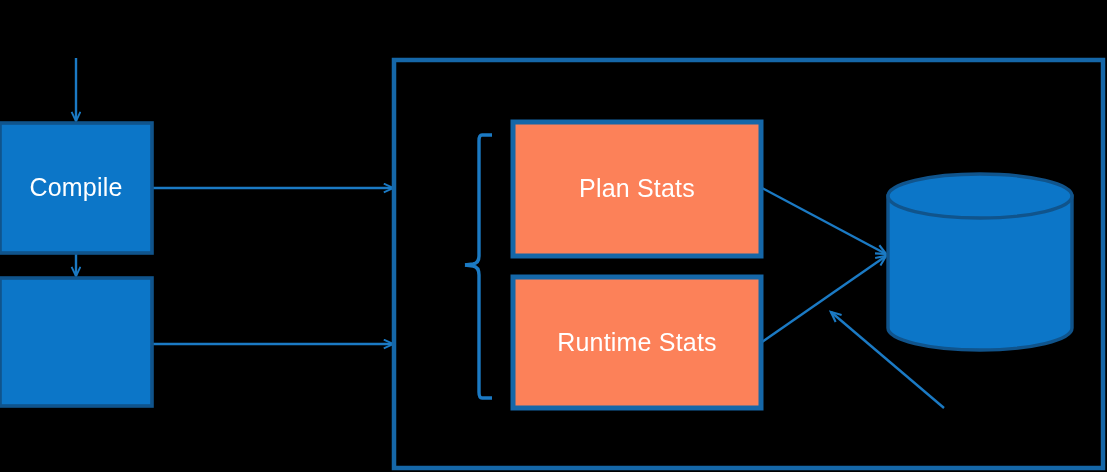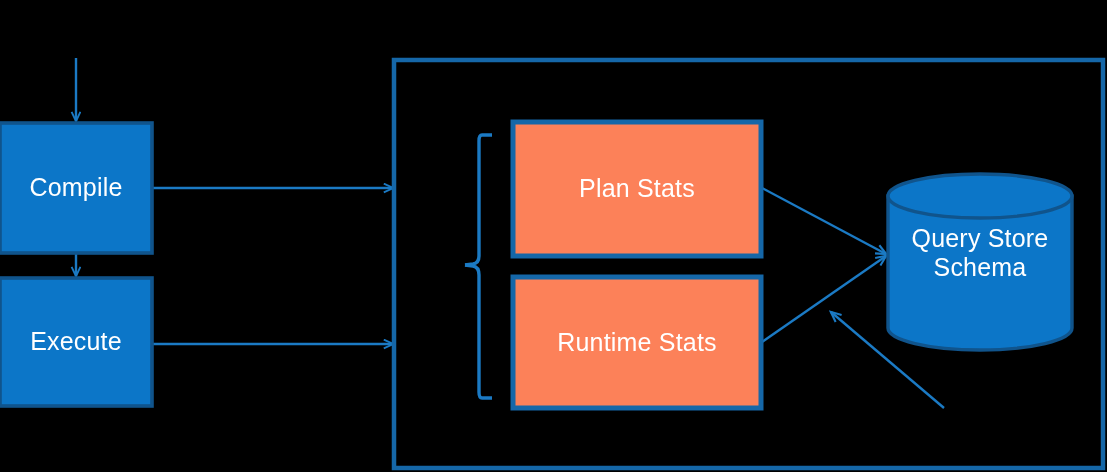--- a/index.html
+++ b/index.html
@@ -107,22 +107,19 @@
                L 888 328
                A 92 22 0 0 0 1072 328
                L 1072 196
                Z" fill="#0C76C8" stroke="#10548C" stroke-width="3.4"></path>
       <ellipse cx="980" cy="196" rx="92" ry="22" fill="#0C76C8" stroke="#10548C" stroke-width="3.4"></ellipse>
     </g>
   </svg>
 
   <div class="node-label box-compile">Compile</div>
 
-  <div class="node-label box-execute">Execute</div>
 
   <div class="node-label box-planstore">Plan Stats</div>
 
   <div class="node-label box-runtime">Runtime Stats</div>
 
-  <div class="node-label box-schema">Query Store
-Schema</div>
 
 </div>
 
 </body></html>

